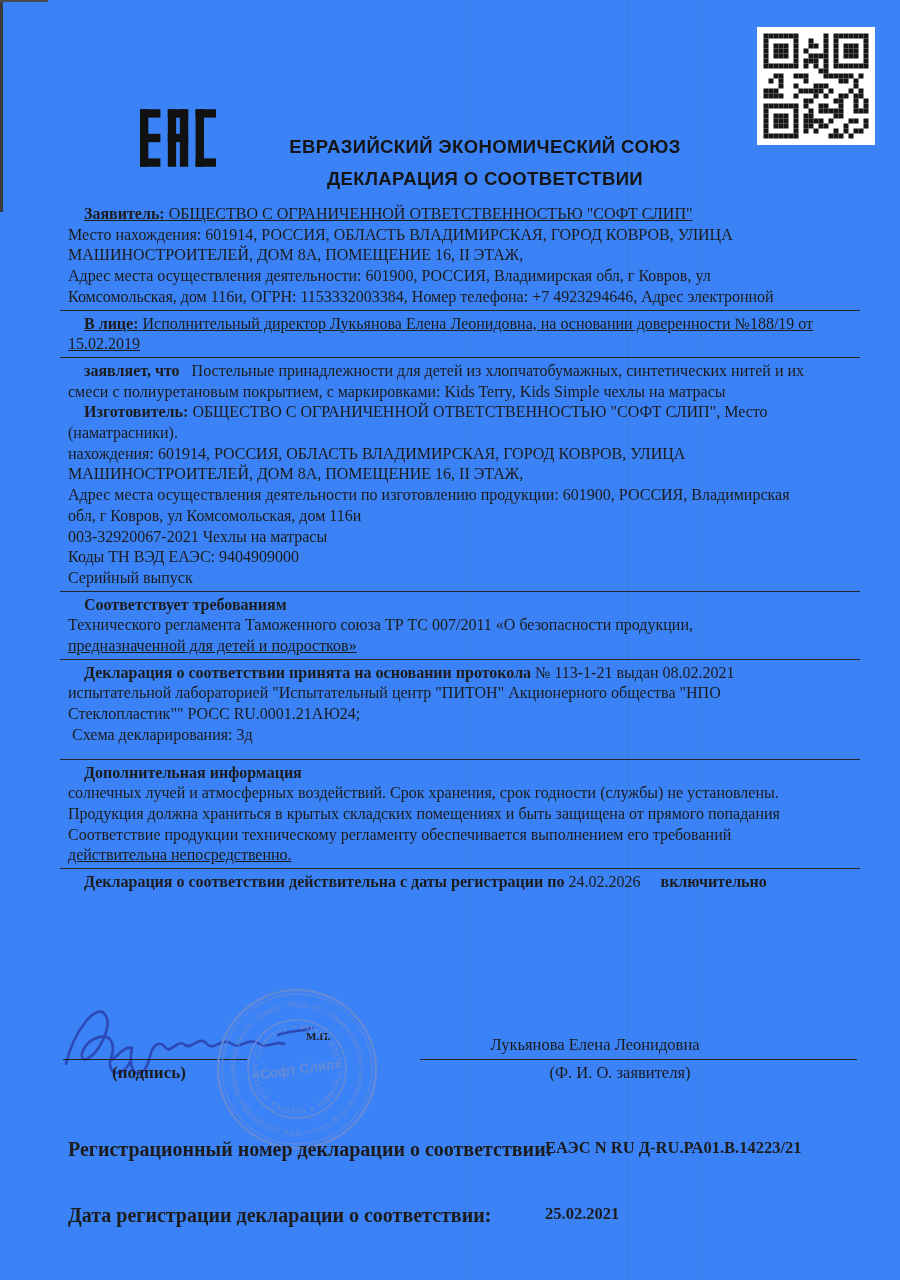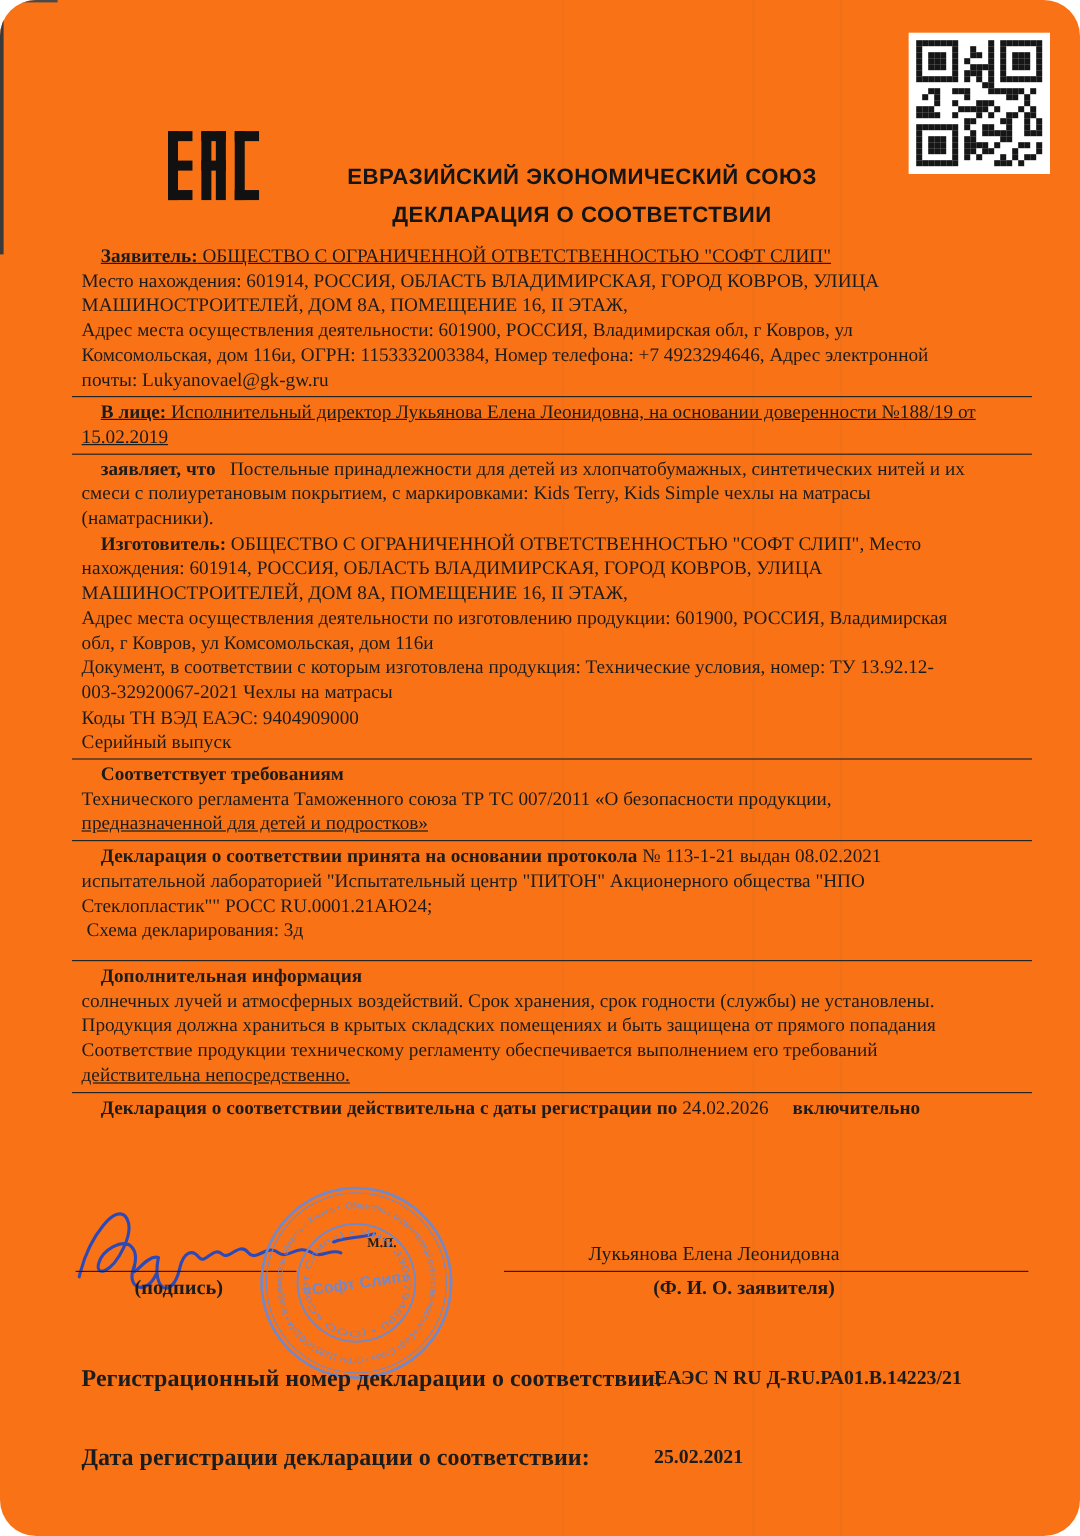--- a/index.html
+++ b/index.html
@@ -1,18 +1,18 @@
 <!DOCTYPE html>
 <html><head>
 <meta charset="utf-8">
 <style>
   html,body{margin:0;padding:0;}
   body{width:900px;height:1280px;background:#fff;}
-  .page{position:relative;width:900px;height:1280px;background:#f97316;overflow:hidden;
-        font-family:"Liberation Serif",serif;color:#1c1c1c;border-radius:30px;}
+  .page{position:relative;width:900px;height:1280px;background:#3b82f6;overflow:hidden;
+        font-family:"Liberation Serif",serif;color:#1c1c1c;}
   
   .art-left{position:absolute;left:0;top:0;width:3px;height:212px;background:#3a3a3a;}
   .art-top{position:absolute;left:0;top:0;width:48px;height:2px;background:#4a4a4a;}
   .streak{position:absolute;top:0;width:2px;height:1280px;background:rgba(70,70,70,.04);}
   
   .eac{position:absolute;left:140px;top:106px;}
   .title{position:absolute;left:120px;right:50px;text-align:center;
          font-family:"Liberation Sans",sans-serif;font-weight:bold;font-size:18.5px;
          letter-spacing:.4px;color:#151515;}
   .t1{top:136px;}
@@ -29,21 +29,21 @@
   
   .sig{position:absolute;left:52px;top:988px;}
   .sig-line{position:absolute;left:63px;top:1059px;width:184px;border-top:1.7px solid #222;}
   .sig-cap{position:absolute;left:112px;top:1063px;font-weight:bold;font-size:17px;}
   .mp{position:absolute;left:306px;top:1030px;font-weight:bold;font-size:11px;}
   .stamp{position:absolute;left:212px;top:984px;width:170px;height:170px;
          transform:rotate(-8deg);opacity:.95;}
   .fio-line{position:absolute;left:420px;top:1059px;width:437px;border-top:1.7px solid #222;}
   .fio-name{position:absolute;left:430px;top:1035px;width:330px;text-align:center;font-size:16.5px;}
   .fio-cap{position:absolute;left:440px;top:1063px;width:360px;text-align:center;
-           font-weight:bold;font-size:16.5px;}
+           font-weight:normal;font-size:16.5px;}
   
   .f-label{position:absolute;left:68px;font-weight:bold;font-size:20px;}
   .f-value{position:absolute;left:545px;font-weight:bold;font-size:16.5px;}
   .r1{top:1138px;}
   .r2{top:1170px;margin-top:34px;}
 </style>
 </head>
 <body>
 
 <div class="page">
@@ -292,38 +292,36 @@
       <rect x="91.5" y="106.5" width="5" height="5" fill="#161616"></rect>
     </svg>
 
   <div id="doc" class="doc">
       <div class="section">
         <div class="ln"><span class="b u">Заявитель:</span><span class="u"> ОБЩЕСТВО С ОГРАНИЧЕННОЙ ОТВЕТСТВЕННОСТЬЮ "СОФТ СЛИП"</span></div>
         <div class="ln"><span>Место нахождения: 601914, РОССИЯ, ОБЛАСТЬ ВЛАДИМИРСКАЯ, ГОРОД КОВРОВ, УЛИЦА</span></div>
         <div class="ln"><span>МАШИНОСТРОИТЕЛЕЙ, ДОМ 8А, ПОМЕЩЕНИЕ 16, II ЭТАЖ,</span></div>
         <div class="ln"><span>Адрес места осуществления деятельности: 601900, РОССИЯ, Владимирская обл, г Ковров, ул</span></div>
         <div class="ln"><span>Комсомольская, дом 116и, ОГРН: 1153332003384, Номер телефона: +7 4923294646, Адрес электронной</span></div>
-        <div class="ln"><span>почты: Lukyanovael@gk-gw.ru</span></div>
       </div>
       <div class="rule"></div>
       <div class="section">
         <div class="ln"><span class="b u">В лице:</span><span class="u"> Исполнительный директор Лукьянова Елена Леонидовна, на основании доверенности №188/19 от</span></div>
         <div class="ln"><span class="u">15.02.2019</span></div>
       </div>
       <div class="rule"></div>
       <div class="section">
         <div class="ln"><span class="b">заявляет, что</span><span>   Постельные принадлежности для детей из хлопчатобумажных, синтетических нитей и их</span></div>
         <div class="ln"><span>смеси с полиуретановым покрытием, с маркировками: Kids Terry, Kids Simple чехлы на матрасы</span></div>
+        <div class="ln"><span class="b">Изготовитель:</span><span> ОБЩЕСТВО С ОГРАНИЧЕННОЙ ОТВЕТСТВЕННОСТЬЮ "СОФТ СЛИП", Место</span></div>
         <div class="ln"><span>(наматрасники).</span></div>
-        <div class="ln"><span class="b">Изготовитель:</span><span> ОБЩЕСТВО С ОГРАНИЧЕННОЙ ОТВЕТСТВЕННОСТЬЮ "СОФТ СЛИП", Место</span></div>
         <div class="ln"><span>нахождения: 601914, РОССИЯ, ОБЛАСТЬ ВЛАДИМИРСКАЯ, ГОРОД КОВРОВ, УЛИЦА</span></div>
         <div class="ln"><span>МАШИНОСТРОИТЕЛЕЙ, ДОМ 8А, ПОМЕЩЕНИЕ 16, II ЭТАЖ,</span></div>
         <div class="ln"><span>Адрес места осуществления деятельности по изготовлению продукции: 601900, РОССИЯ, Владимирская</span></div>
         <div class="ln"><span>обл, г Ковров, ул Комсомольская, дом 116и</span></div>
-        <div class="ln"><span>Документ, в соответствии с которым изготовлена продукция: Технические условия, номер: ТУ 13.92.12-</span></div>
         <div class="ln"><span>003-32920067-2021 Чехлы на матрасы</span></div>
         <div class="ln"><span>Коды ТН ВЭД ЕАЭС: 9404909000</span></div>
         <div class="ln"><span>Серийный выпуск</span></div>
       </div>
       <div class="rule"></div>
       <div class="section">
         <div class="ln"><span class="b">Соответствует требованиям</span></div>
         <div class="ln"><span>Технического регламента Таможенного союза ТР ТС 007/2011 «О безопасности продукции,</span></div>
         <div class="ln"><span class="u">предназначенной для детей и подростков»</span></div>
       </div>

